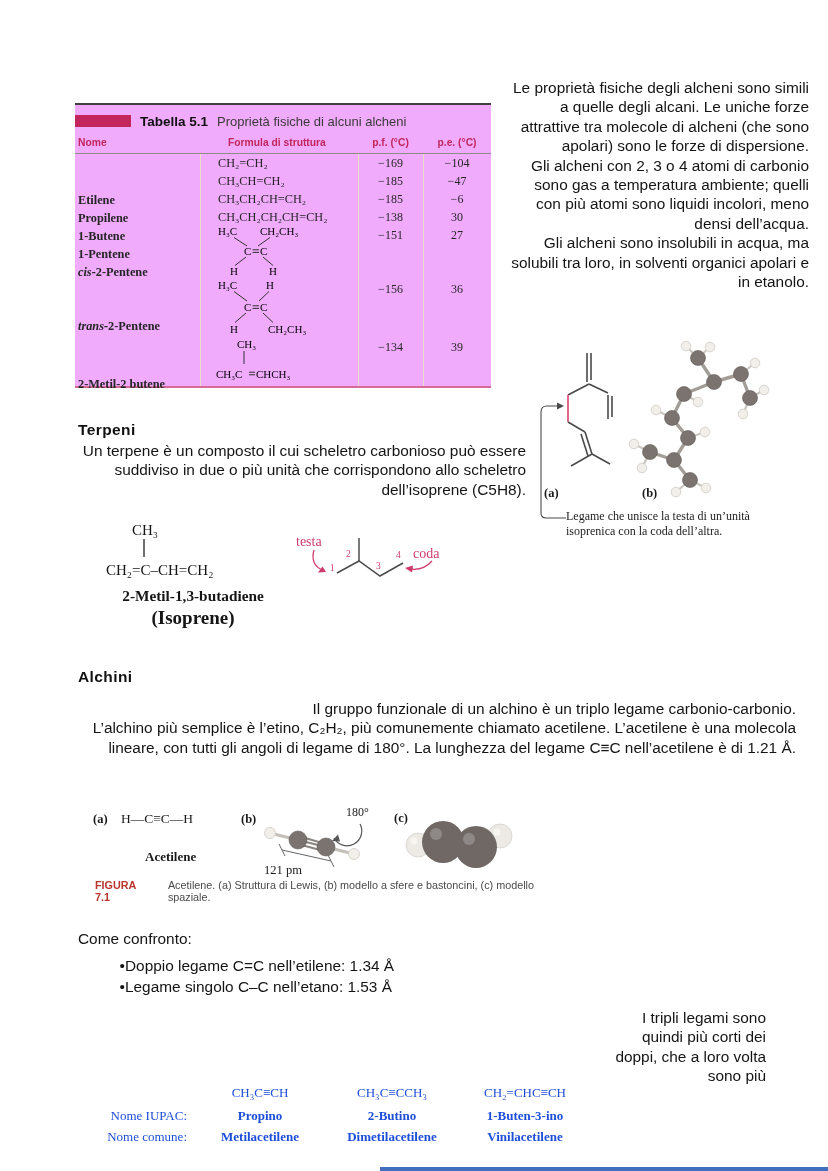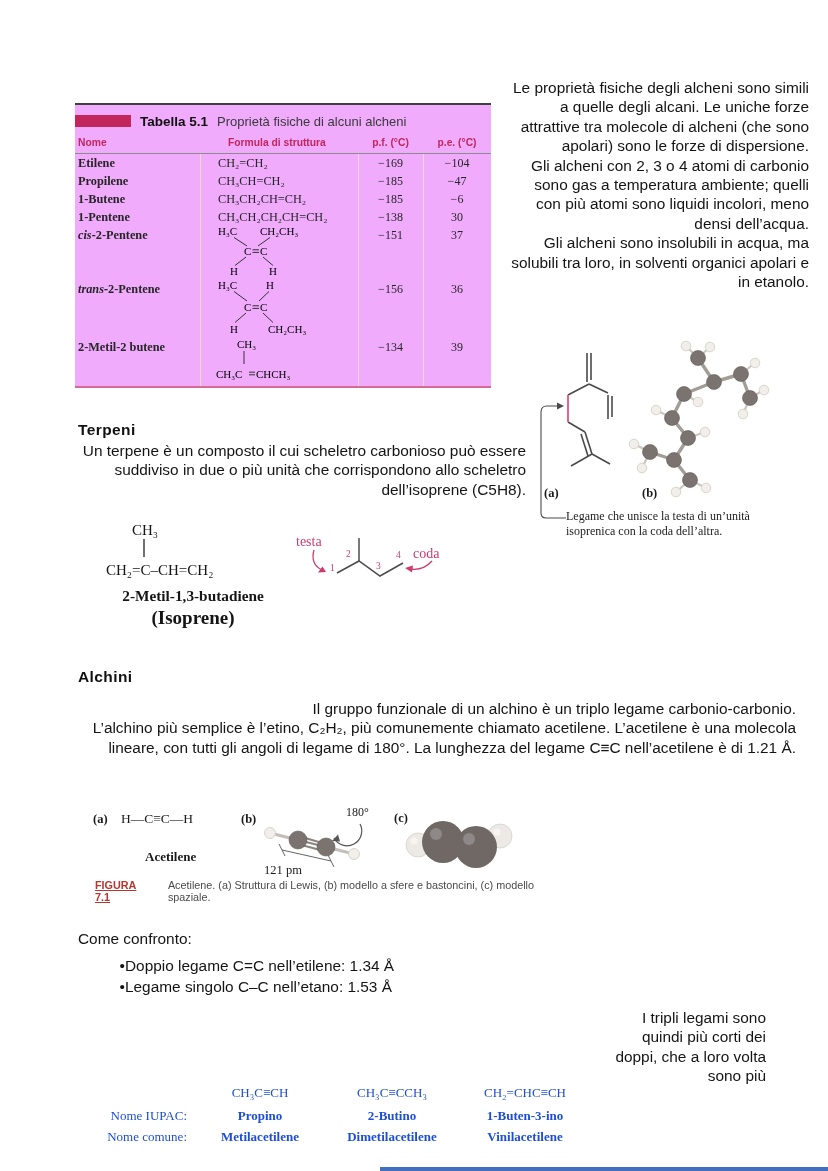--- a/index.html
+++ b/index.html
@@ -18,21 +18,21 @@
   .tbl-sub{font-size:13px;color:#3a3a3a;}
   .tbl-head{display:grid;grid-template-columns:125px 158px 65px 68px;padding-bottom:5px;border-bottom:1.5px solid #8c8c8c;}
   .tbl-head span{font-weight:700;font-size:10.3px;color:#c2265d;}
   .th-nome{padding-left:3px;}
   .th-formula{padding-left:28px;}
   .th-val{text-align:center;}
   .tbl-body{position:relative;}
   .vsep{position:absolute;top:0;bottom:0;width:1px;background:#e9ddc2;}
   .t-row{display:grid;grid-template-columns:125px 158px 65px 68px;font-family:"Liberation Serif","DejaVu Serif",serif;color:#262626;}
   .t-row.simple{height:18px;line-height:18px;}
-  .t-name{font-weight:700;font-size:12.3px;padding-left:3px;}
+  .t-name{font-weight:700;font-size:12.3px;padding-left:3px;margin-top:37px;}
   .t-name .it{font-style:italic;}
   .t-formula{font-size:12.3px;padding-left:18px;}
   .t-val{text-align:center;font-size:12px;}
   .t-row.struct .t-name,.t-row.struct .t-val{line-height:15px;padding-top:2px;}
   .struct-svg{display:block;margin-left:14px;}
   svg text{font-family:"Liberation Serif","DejaVu Serif",serif;}
 
   
   #right-top{left:507px;top:78px;width:302px;}
 
@@ -44,21 +44,21 @@
   #terpeni-p{left:78px;top:441px;width:448px;}
   #isoprene-name{left:95px;top:587px;width:196px;text-align:center;font-weight:700;font-size:15.3px;color:#151515;}
   #isoprene-name2{left:95px;top:607px;width:196px;text-align:center;font-weight:700;font-size:19px;color:#151515;}
 
   
   #alchini-h{left:78px;top:668px;}
   #alchini-body{left:78px;top:699px;width:718px;}
 
   
   #fig71-caption{left:95px;top:879px;width:470px;font-size:10.8px;color:#4a4a4a;display:flex;}
-  #fig71-caption .figlabel{color:#b9352e;font-weight:700;margin-right:16px;text-decoration:underline;}
+  #fig71-caption .figlabel{color:#b9352e;font-weight:700;margin-right:16px;}
 
   
   #confronto{left:78px;top:929px;}
   #bullets{left:96px;top:956px;width:520px;}
   .bullet-row{display:flex;line-height:20.5px;}
   .bullet-dot{width:29px;font-size:15.4px;color:#141414;}
 
   
   #alkyne-table{left:75px;top:1077px;font-family:Liberation Serif, serif;color:#1d4ed8;}
   .ak-grid{display:grid;grid-template-columns:118px 134px 130px 136px;}
@@ -129,21 +129,21 @@
             <text x="46" y="29" font-size="11">C</text>
             <line x1="38.5" y1="23.8" x2="45" y2="23.8" stroke="#333" stroke-width="1"></line>
             <line x1="38.5" y1="26.4" x2="45" y2="26.4" stroke="#333" stroke-width="1"></line>
             <line x1="32" y1="31" x2="21" y2="39.5" stroke="#333" stroke-width="1"></line>
             <line x1="49" y1="31" x2="59" y2="39.5" stroke="#333" stroke-width="1"></line>
             <text x="16" y="49" font-size="11">H</text>
             <text x="55" y="49" font-size="11">H</text>
           </svg>
         </span>
         <span class="t-val">−151</span>
-        <span class="t-val">37</span>
+        <span class="t-val">27</span>
       </div>
 
       <div class="t-row struct" style="height:58px;">
         <span class="t-name"><span class="it">trans-</span><span>2-Pentene</span></span>
         <span>
           <svg class="struct-svg" width="120" height="56">
             <text x="4" y="9" font-size="11">H₃C</text>
             <text x="52" y="9" font-size="11">H</text>
             <line x1="20" y1="11.5" x2="33" y2="21" stroke="#333" stroke-width="1"></line>
             <line x1="55" y1="11.5" x2="45" y2="21" stroke="#333" stroke-width="1"></line>

